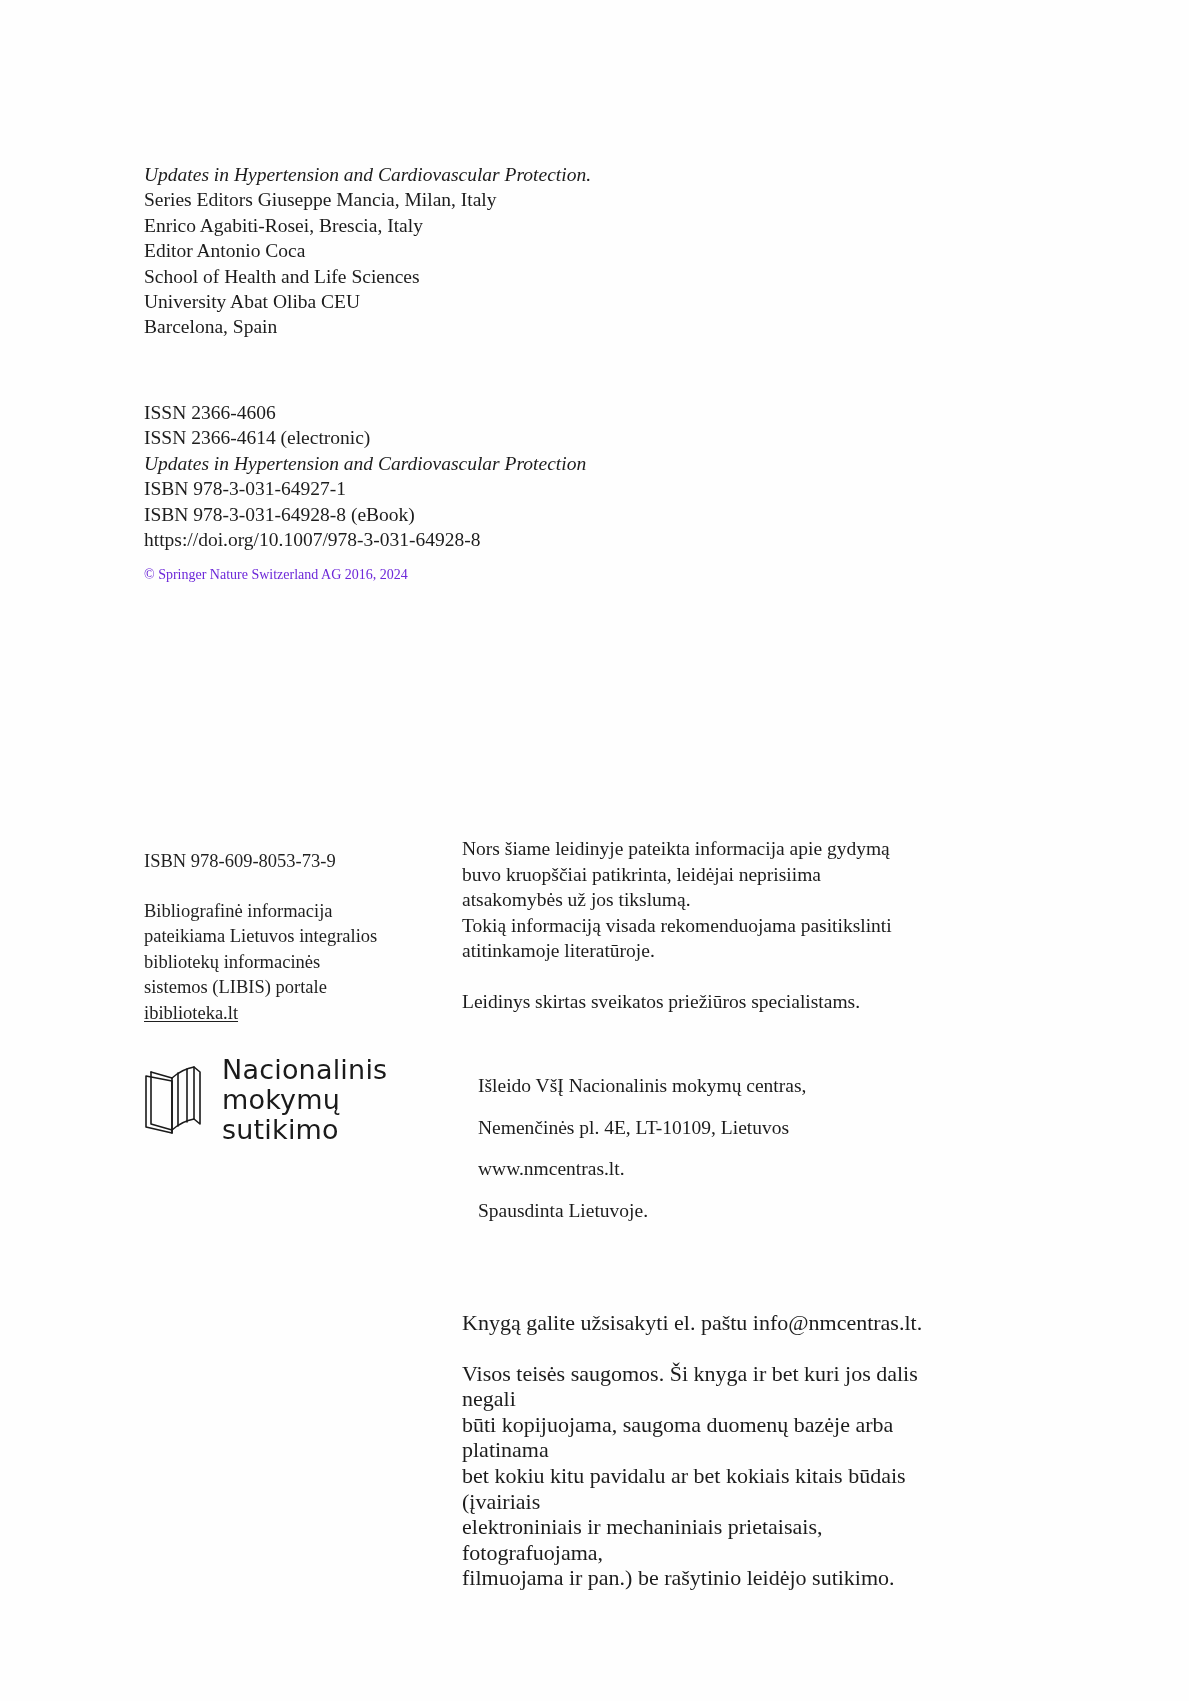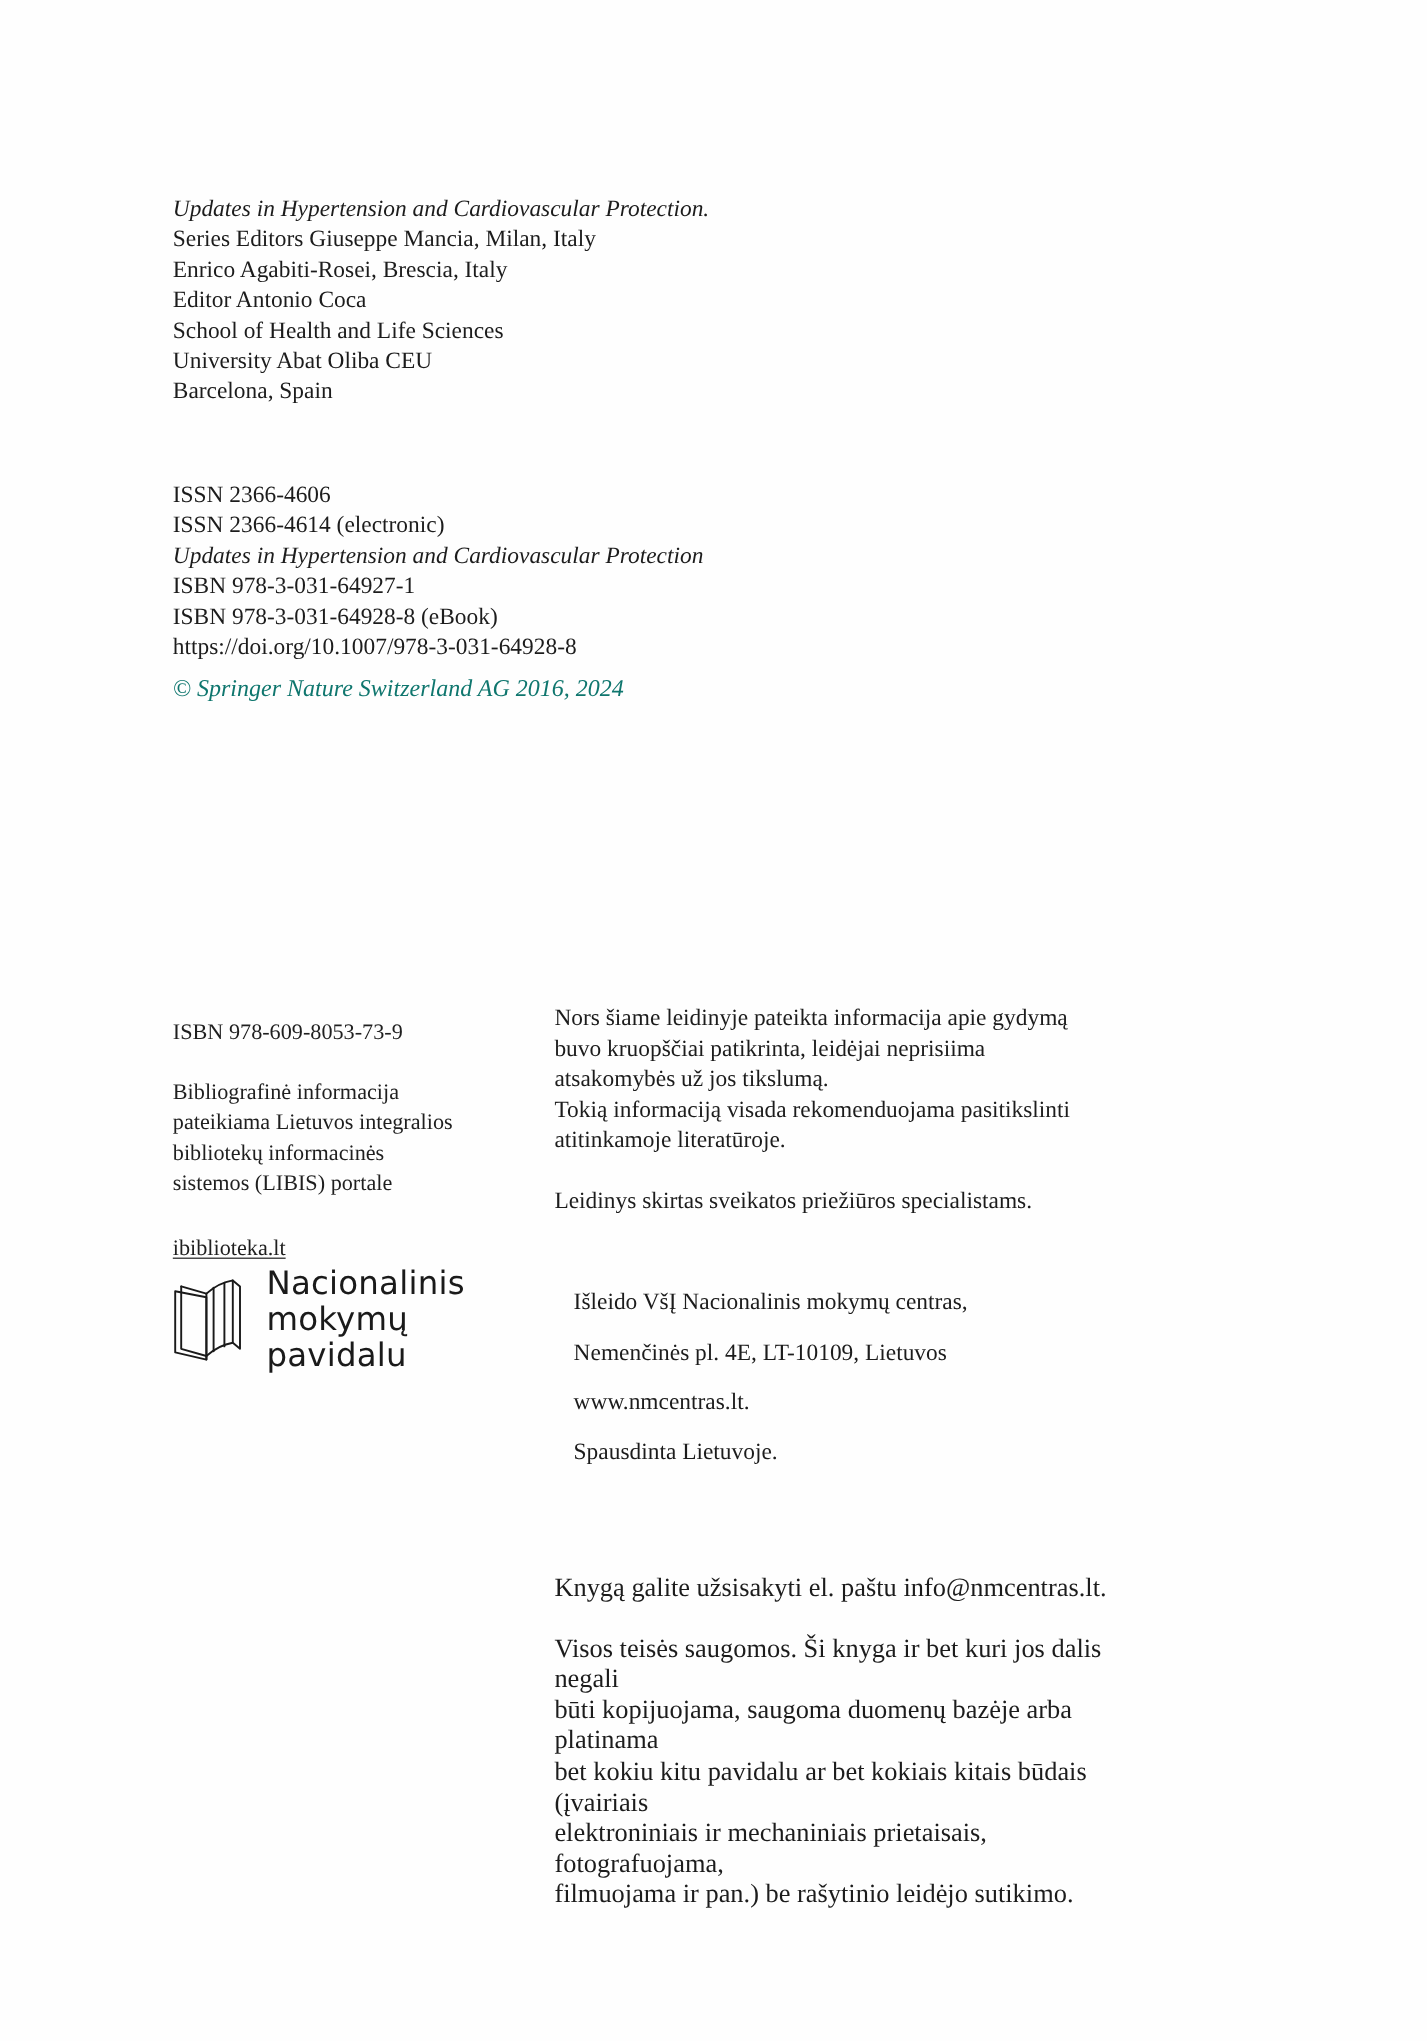--- a/index.html
+++ b/index.html
@@ -44,44 +44,42 @@
     line-height: 25.4px;
     color: #1c1c1c;
   }
   .issn-block .ital { font-style: italic; }
 
   .copyright-springer {
     position: absolute;
     left: 144px;
     top: 562px;
     width: 700px;
-    font-size: 20px;
+    font-size: 14px;
     line-height: 25.4px;
-    color: #0f766e;
-    font-style: italic;
+    color: #6d28d9;
   }
 
   
   .left-col {
     position: absolute;
     left: 144px;
     top: 836px;
     width: 290px;
     font-family: "Liberation Serif", "DejaVu Serif", serif;
     font-size: 18.5px;
     line-height: 25.5px;
     color: #1f1f1f;
   }
   .left-col .isbn-lt { margin: 13px 0 24px 0; }
   .left-col .biblio { margin: 0; }
   .left-col .link {
     text-decoration: underline;
     text-underline-offset: 2px;
     color: #1f1f1f;
-    margin-top: 28px;
   }
 
   
   .logo-wrap {
     position: absolute;
     left: 142px;
     top: 1055px;
     display: flex;
     align-items: center;
     gap: 14px;
@@ -186,21 +184,21 @@
       <path d="M30 15 C 38 8, 46 5, 52 4 L52 56 C 46 57, 38 60, 30 67"></path>
 
       <path d="M52 4 L58 9 L58 61 L52 56"></path>
 
       <path d="M36 10 L36 63"></path>
       <path d="M45 6 L45 59"></path>
     </svg>
     <div class="logo-text">
       <div>Nacionalinis</div>
       <div>mokymų</div>
-      <div>pavidalu</div>
+      <div>sutikimo</div>
     </div>
   </div>
 
   <div class="right-col">
     <p>Nors šiame leidinyje pateikta informacija apie gydymą</p>
     <p>buvo kruopščiai patikrinta, leidėjai neprisiima</p>
     <p>atsakomybės už jos tikslumą.</p>
     <p>Tokią informaciją visada rekomenduojama pasitikslinti</p>
     <p>atitinkamoje literatūroje.</p>
     <div class="gap-sm"></div>

